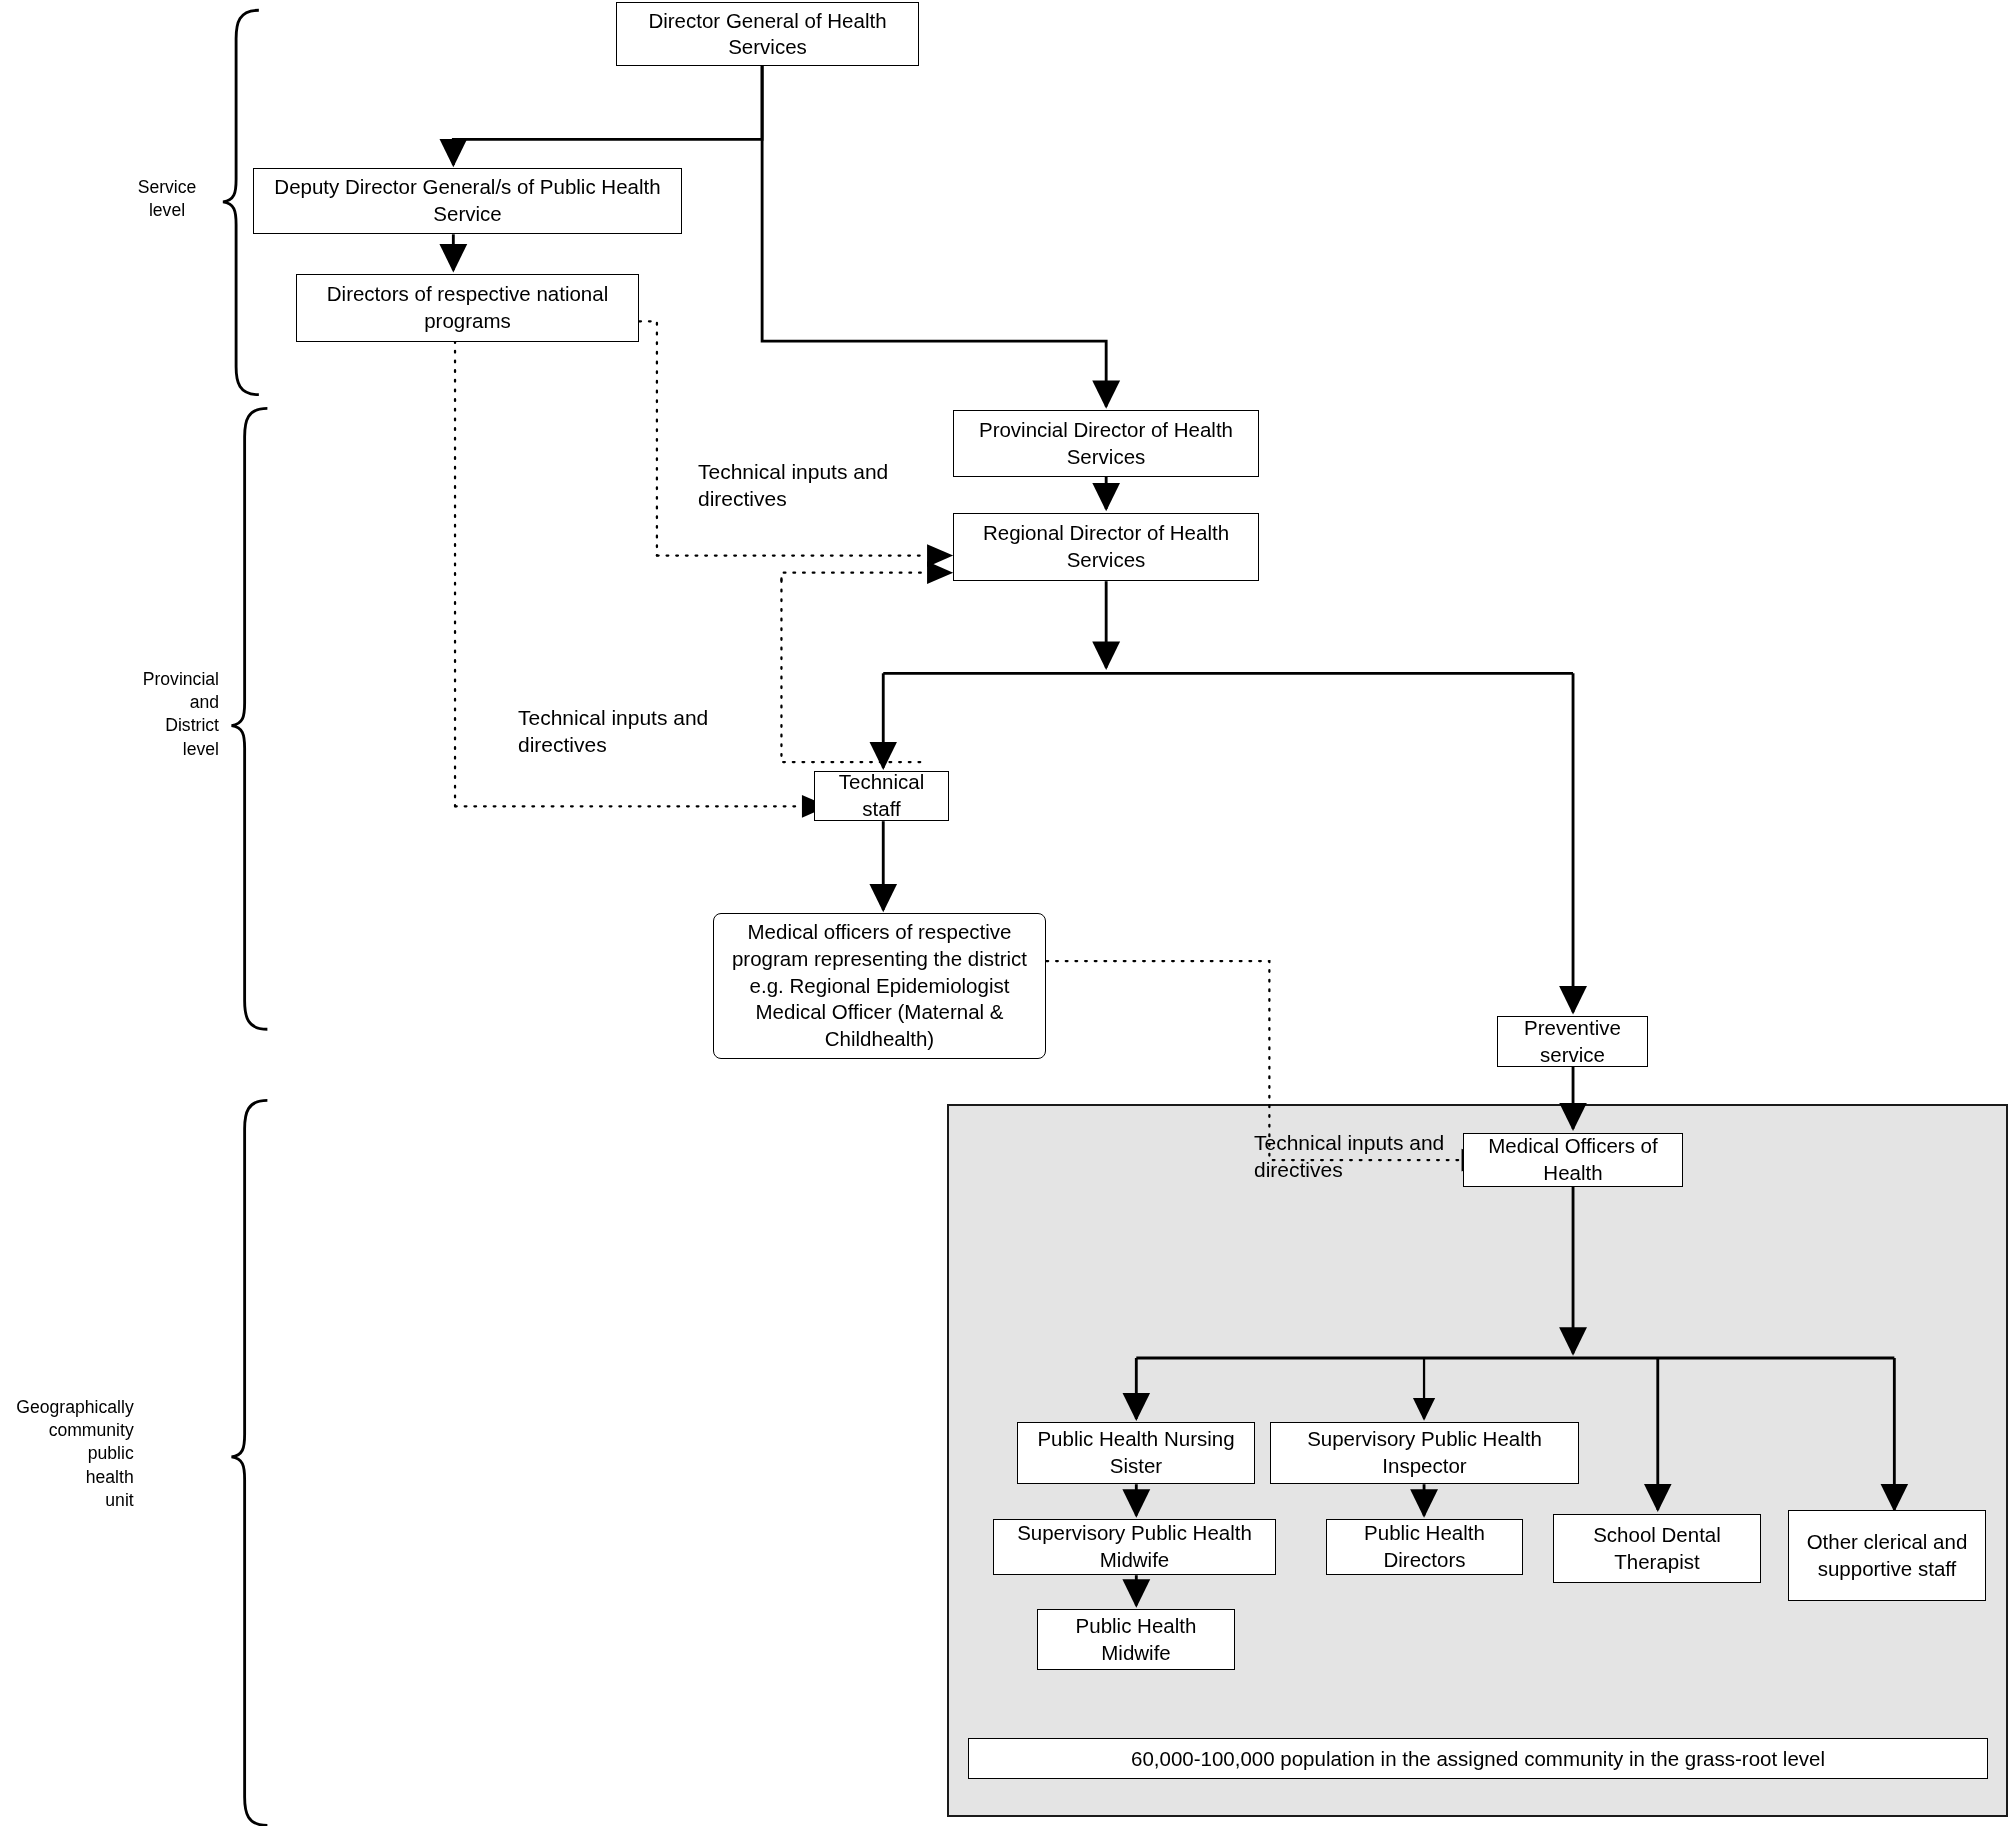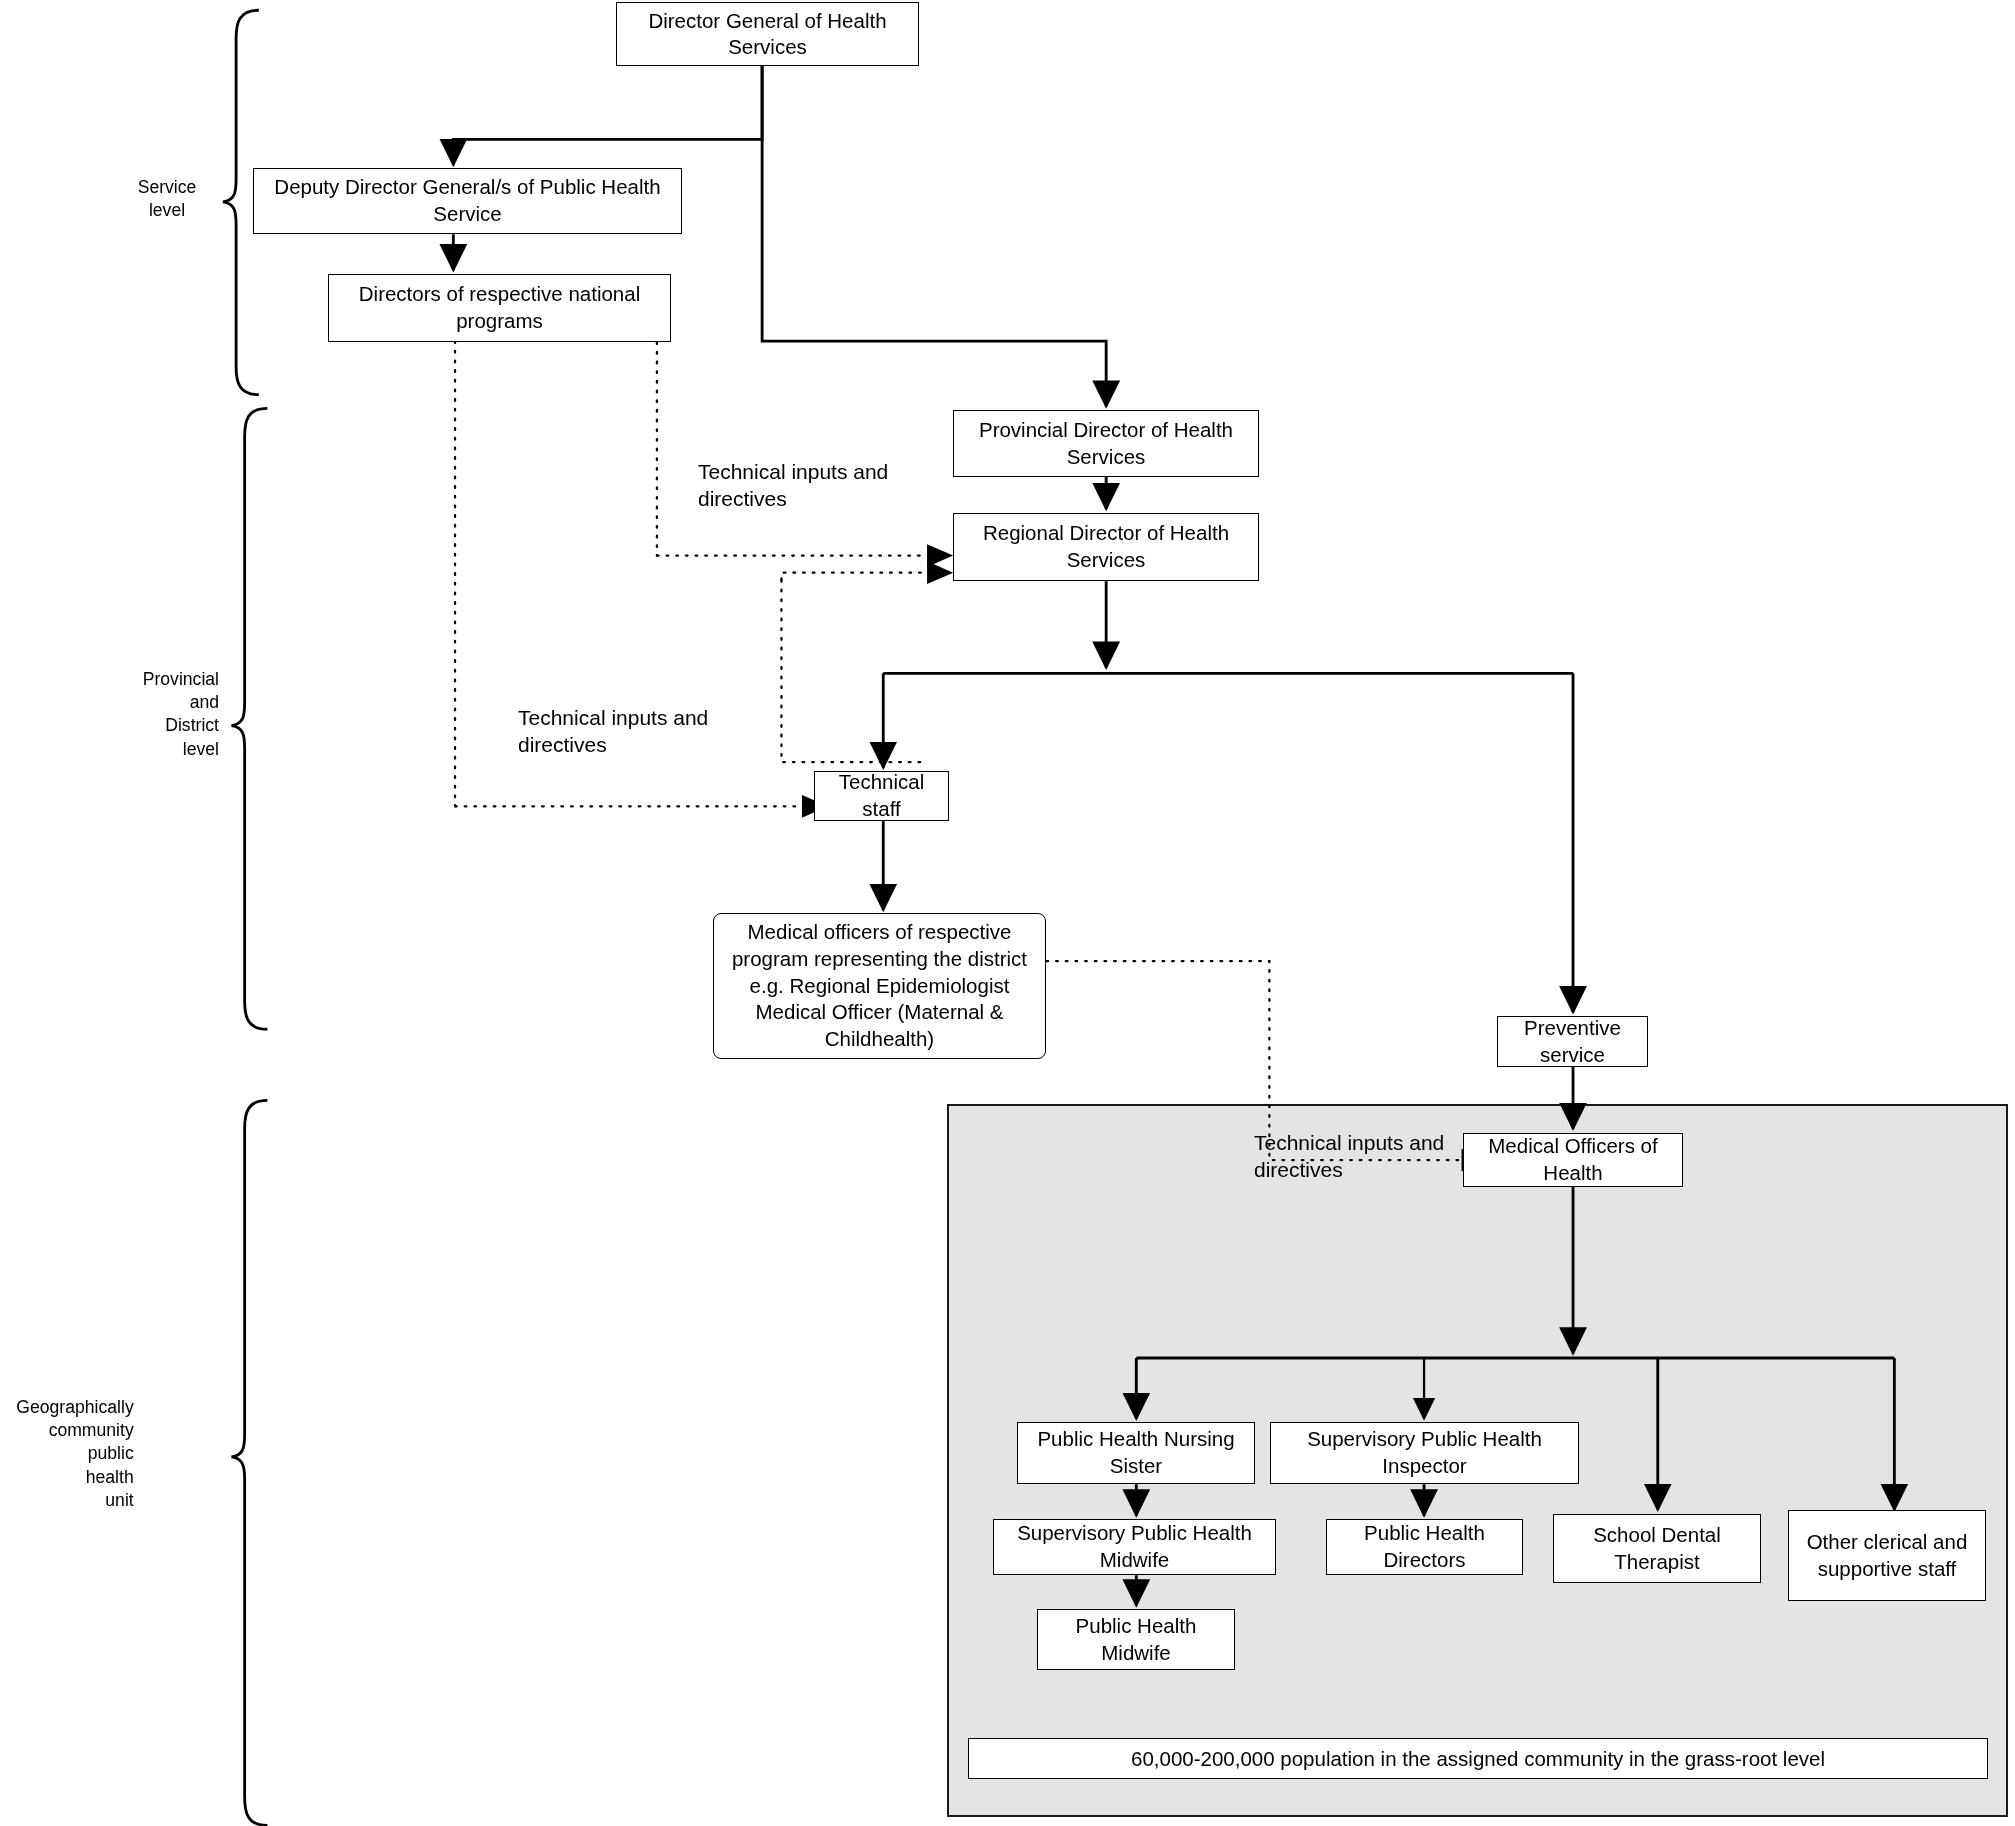--- a/index.html
+++ b/index.html
@@ -173,21 +173,21 @@
   </div>
 
   <div class="node" style="left:616px;top:2.3px;width:303px;height:64px;">
     <span>Director General of Health Services</span>
   </div>
 
   <div class="node" style="left:253px;top:168px;width:429px;height:66px;">
     <span>Deputy Director General/s of Public Health Service</span>
   </div>
 
-  <div class="node" style="left:296px;top:274px;width:343px;height:68px;margin-left:32px;">
+  <div class="node" style="left:296px;top:274px;width:343px;height:68px;">
     <span>Directors of respective national programs</span>
   </div>
 
   <div class="node" style="left:953px;top:410px;width:306px;height:67px;">
     <span>Provincial Director of Health Services</span>
   </div>
 
   <div class="node" style="left:953px;top:513px;width:306px;height:68px;">
     <span>Regional Director of Health Services</span>
   </div>
@@ -245,17 +245,17 @@
     <div>Technical inputs and</div>
     <div>directives</div>
   </div>
 
   <div class="edgelabel" style="left:1254px;top:1129px;width:233px;">
     <div>Technical inputs and</div>
     <div>directives</div>
   </div>
 
   <div class="banner" style="left:968px;top:1738px;width:1020px;height:41px;">
-    <span>60,000-200,000 population in the assigned community in the grass-root level</span>
+    <span>60,000-100,000 population in the assigned community in the grass-root level</span>
   </div>
 
 </div>
 
 
 </body></html>

